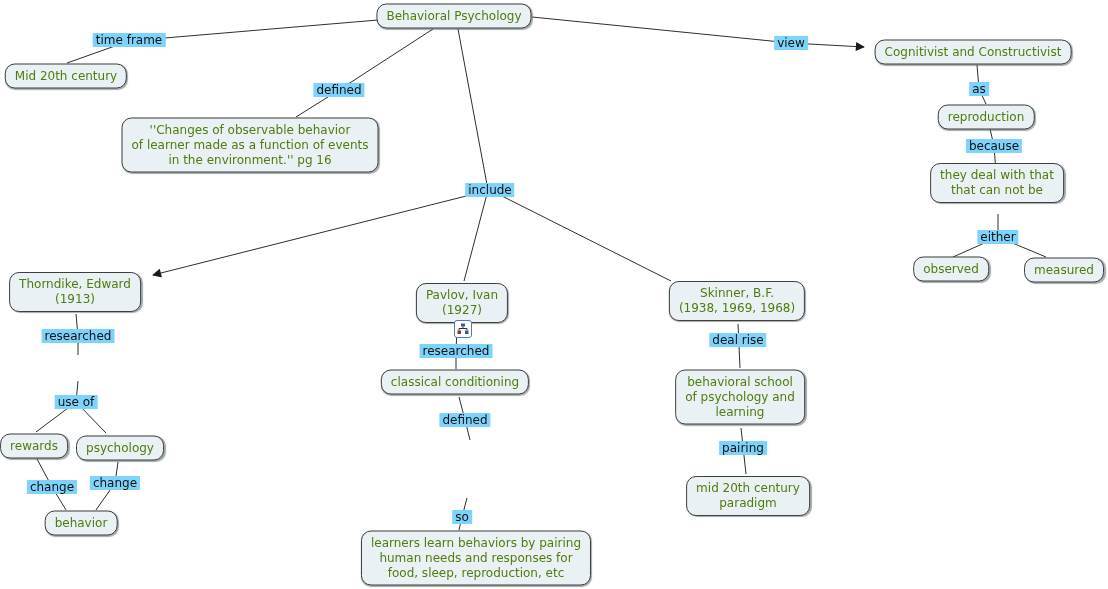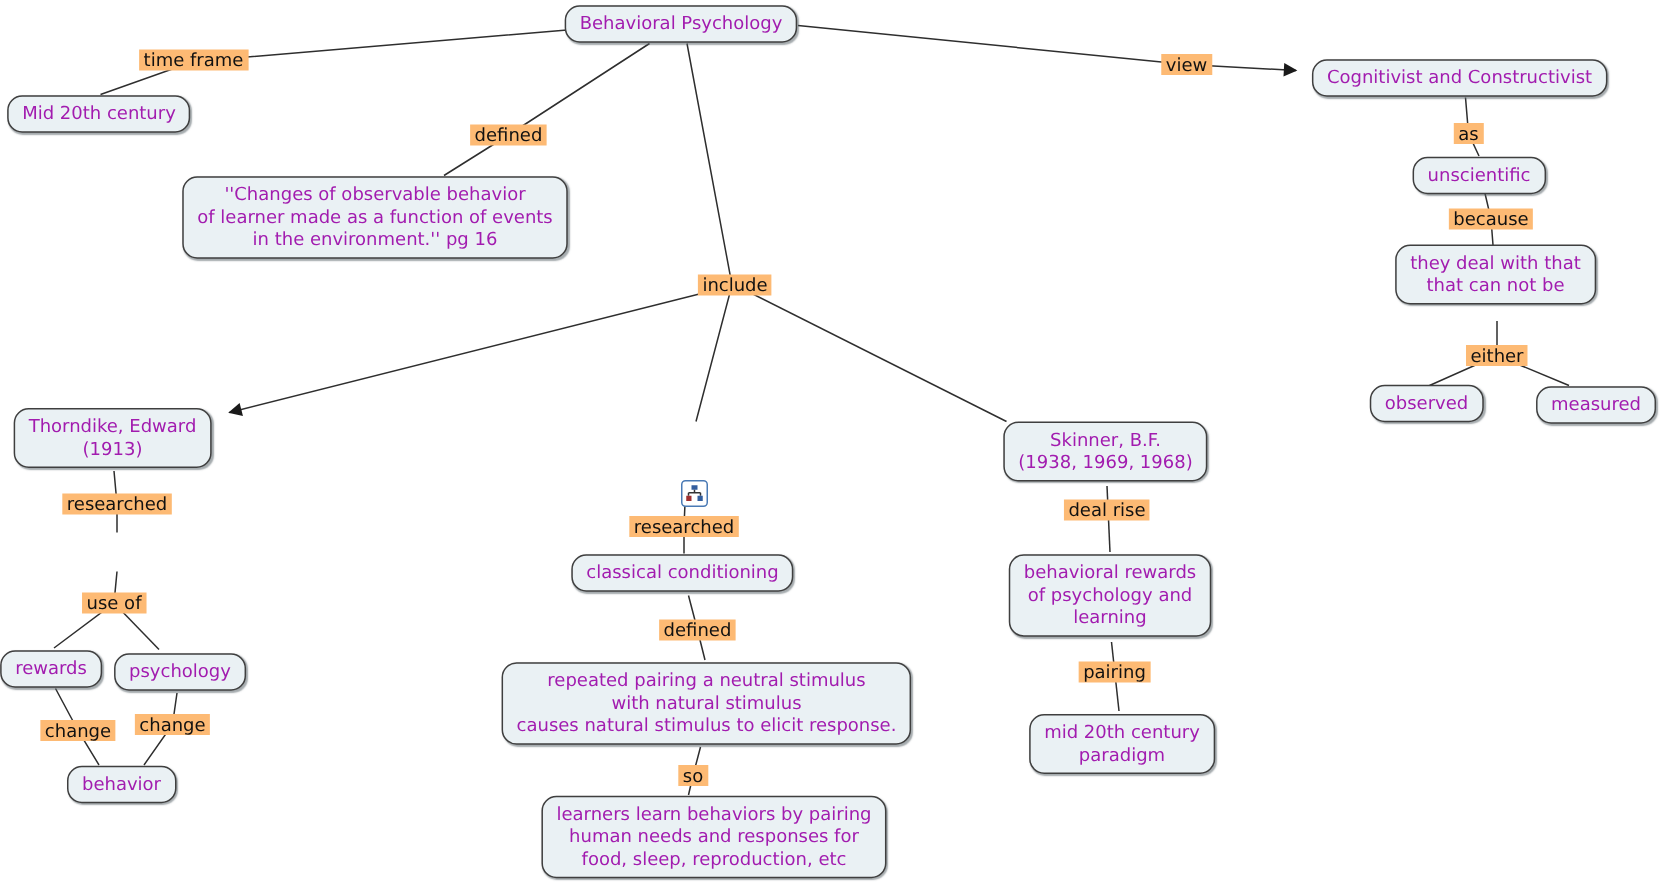--- a/index.html
+++ b/index.html
@@ -8,34 +8,34 @@
     width:1108px;height:589px;
     background:#ffffff;
     font-family:"DejaVu Sans","Liberation Sans",sans-serif;
     overflow:hidden;
   }
   svg.edges{position:absolute;left:0;top:0;z-index:0;}
   .edge{stroke:#2e2e2e;stroke-width:1;fill:none;}
   .link-label{
     position:absolute;z-index:2;
     transform:translate(-50%,-50%);
-    background:#fdba74;
+    background:#7dd3fc;
     color:#111;
     font-size:12px;line-height:14px;
     padding:0 3px;
     white-space:pre;
   }
   .node{
     position:absolute;z-index:3;
     transform:translate(-50%,-50%);
     background:#eaf1f4;
     border:1px solid #3f3f3f;
     border-radius:10px;
     box-shadow:1px 1px 1px rgba(90,100,105,0.55);
-    color:#a21caf;
+    color:#4d7c0f;
     font-size:12px;line-height:15px;
     padding:4px 9px;
     text-align:center;
     white-space:pre;
     width:max-content;
   }
   .resource-icon{
     position:absolute;z-index:4;
     left:454px;top:320px;
     width:16px;height:16px;
@@ -94,40 +94,39 @@
   <div class="link-label" style="left:462px;top:517px">so</div>
   <div class="link-label" style="left:738px;top:340px">deal rise</div>
   <div class="link-label" style="left:743px;top:448px">pairing</div>
 
   <div class="node" style="left:454px;top:16px">Behavioral Psychology</div>
   <div class="node" style="left:66px;top:76px">Mid 20th century</div>
   <div class="node" style="left:250px;top:145px">''Changes of observable behavior
 of learner made as a function of events
 in the environment.'' pg 16</div>
   <div class="node" style="left:973px;top:52px">Cognitivist and Constructivist</div>
-  <div class="node" style="left:986px;top:117px">unscientific</div>
+  <div class="node" style="left:986px;top:117px">reproduction</div>
   <div class="node" style="left:997px;top:183px">they deal with that
 that can not be</div>
   <div class="node" style="left:951px;top:269px">observed</div>
   <div class="node" style="left:1064px;top:270px">measured</div>
   <div class="node" style="left:75px;top:292px">Thorndike, Edward
 (1913)</div>
   <div class="node" style="left:34px;top:446px">rewards</div>
   <div class="node" style="left:120px;top:448px">psychology</div>
   <div class="node" style="left:81px;top:523px">behavior</div>
+  <div class="node" style="left:462px;top:303px">Pavlov, Ivan
+(1927)</div>
   <div class="node" style="left:455px;top:382px">classical conditioning</div>
-  <div class="node" style="left:471px;top:469px">repeated pairing a neutral stimulus
-with natural stimulus
-causes natural stimulus to elicit response.</div>
   <div class="node" style="left:476px;top:558px">learners learn behaviors by pairing
 human needs and responses for
 food, sleep, reproduction, etc</div>
   <div class="node" style="left:737px;top:301px">Skinner, B.F.
 (1938, 1969, 1968)</div>
-  <div class="node" style="left:740px;top:397px">behavioral rewards
+  <div class="node" style="left:740px;top:397px">behavioral school
 of psychology and
 learning</div>
   <div class="node" style="left:748px;top:496px">mid 20th century
 paradigm</div>
 
   <div class="resource-icon">
     <svg width="12" height="12" viewBox="0 0 12 12">
       <rect x="4" y="0.5" width="4" height="3" fill="#335e9e"></rect>
       <line x1="6" y1="3.5" x2="6" y2="5.5" stroke="#333333" stroke-width="1"></line>
       <line x1="2" y1="5.5" x2="10" y2="5.5" stroke="#333333" stroke-width="1"></line>

